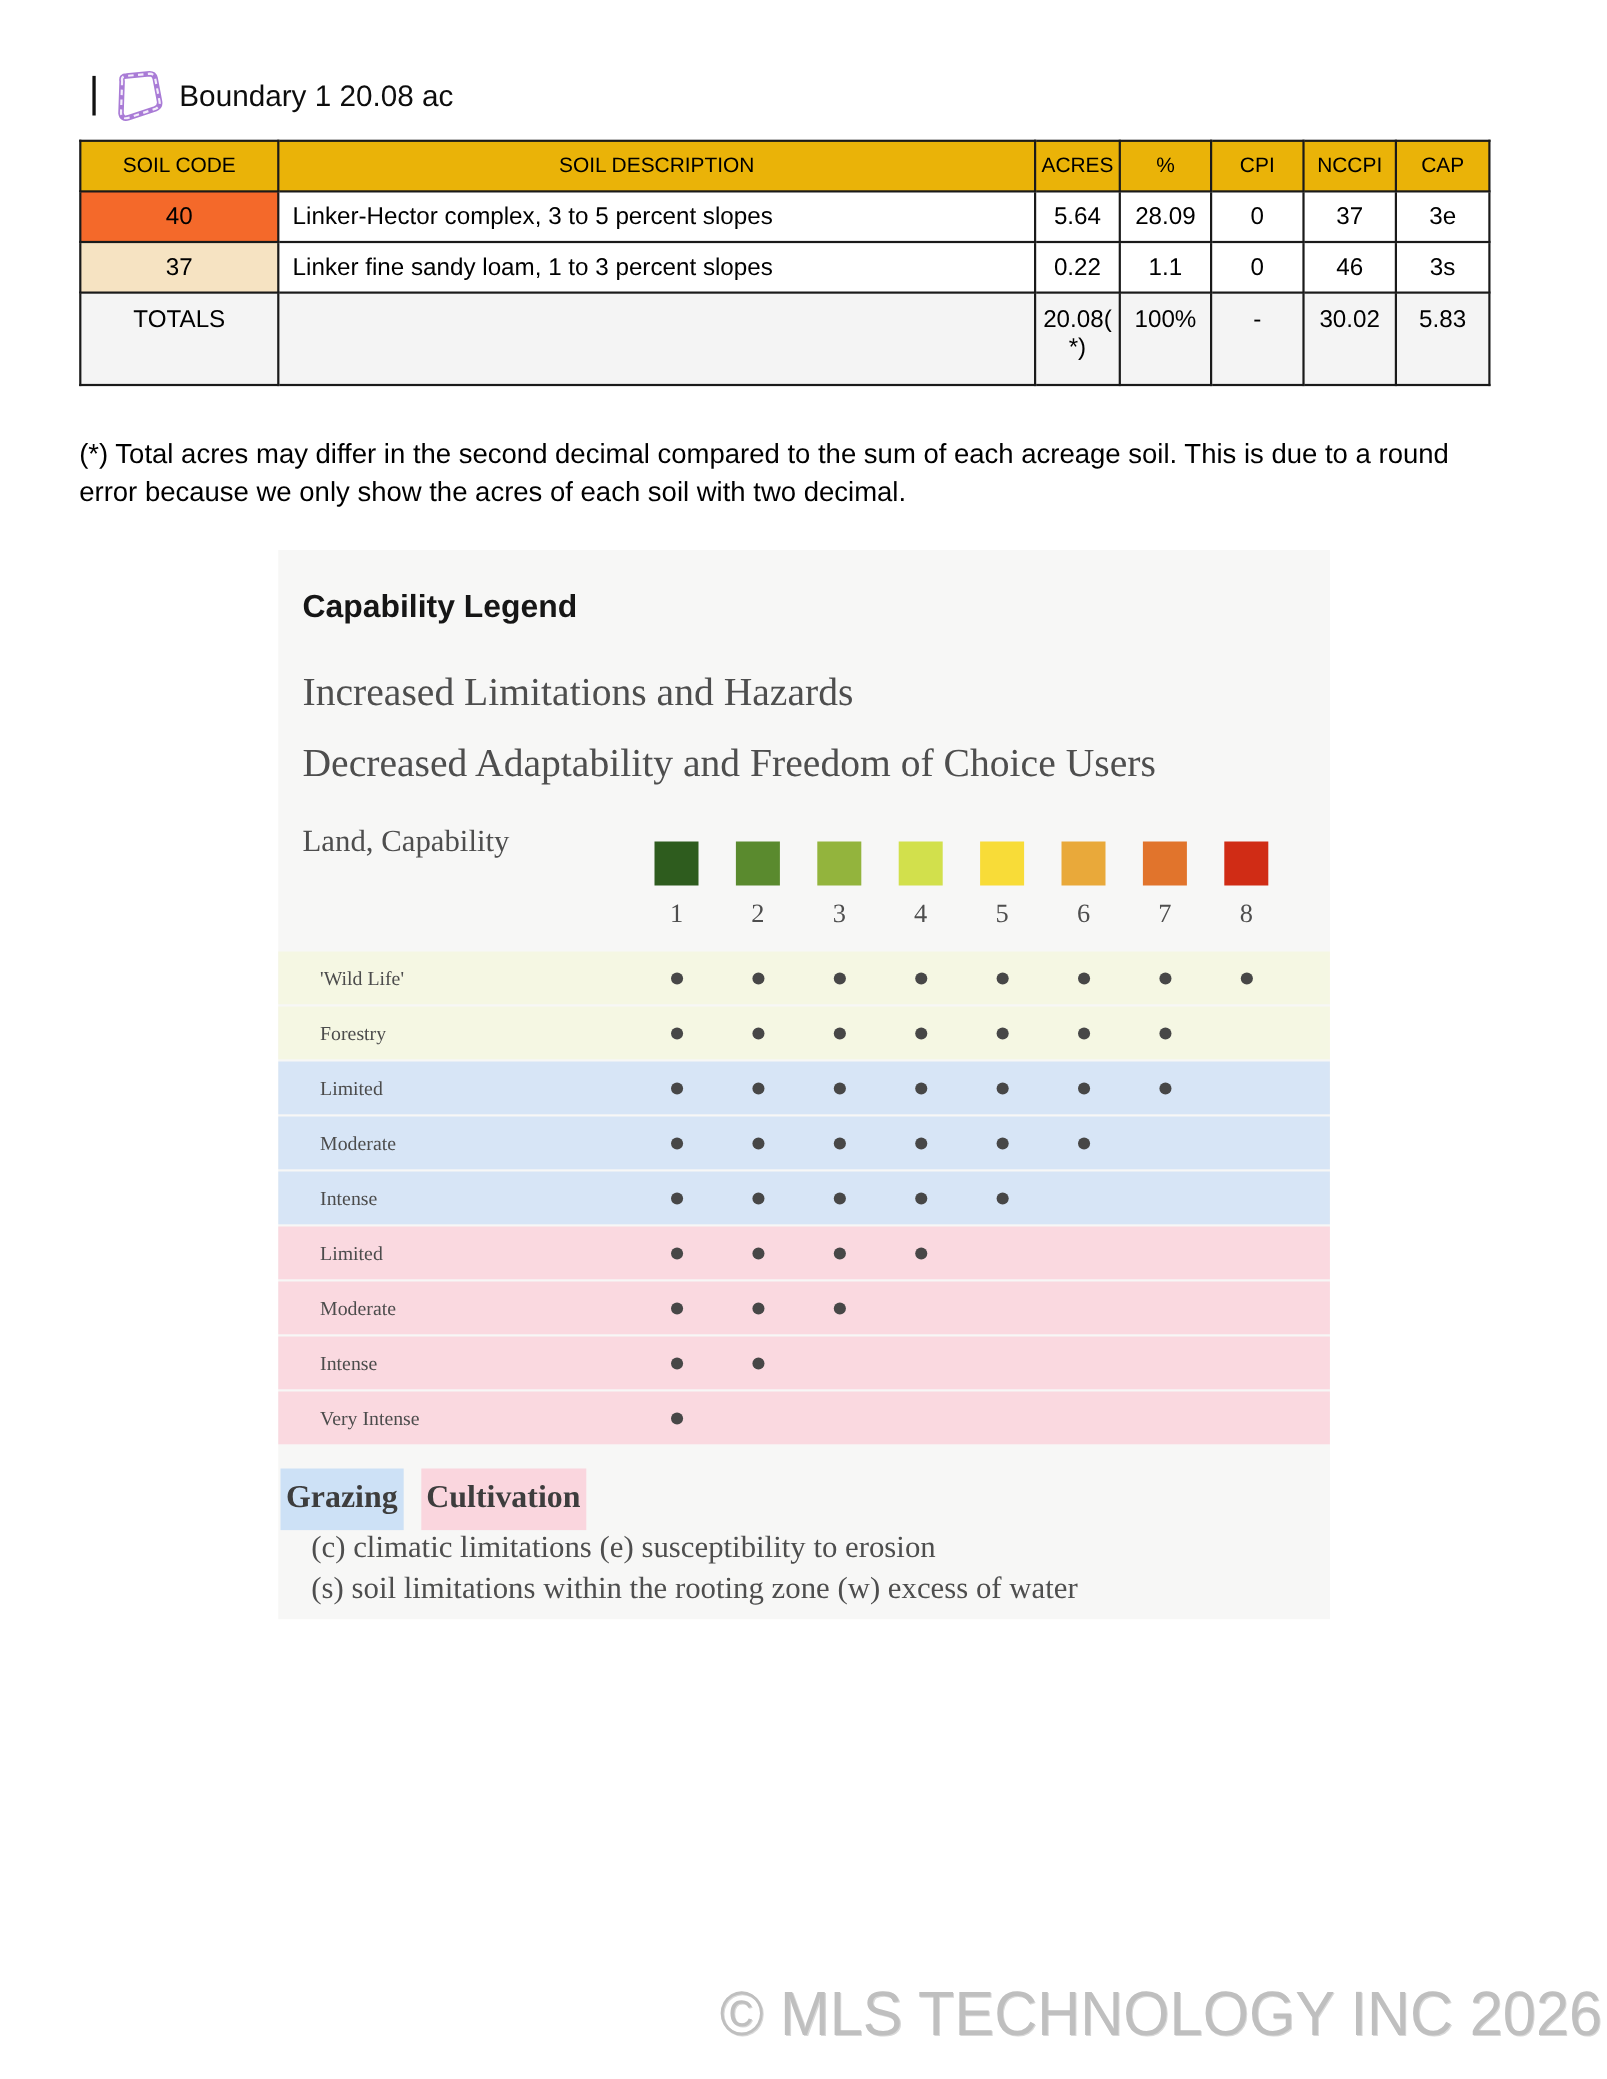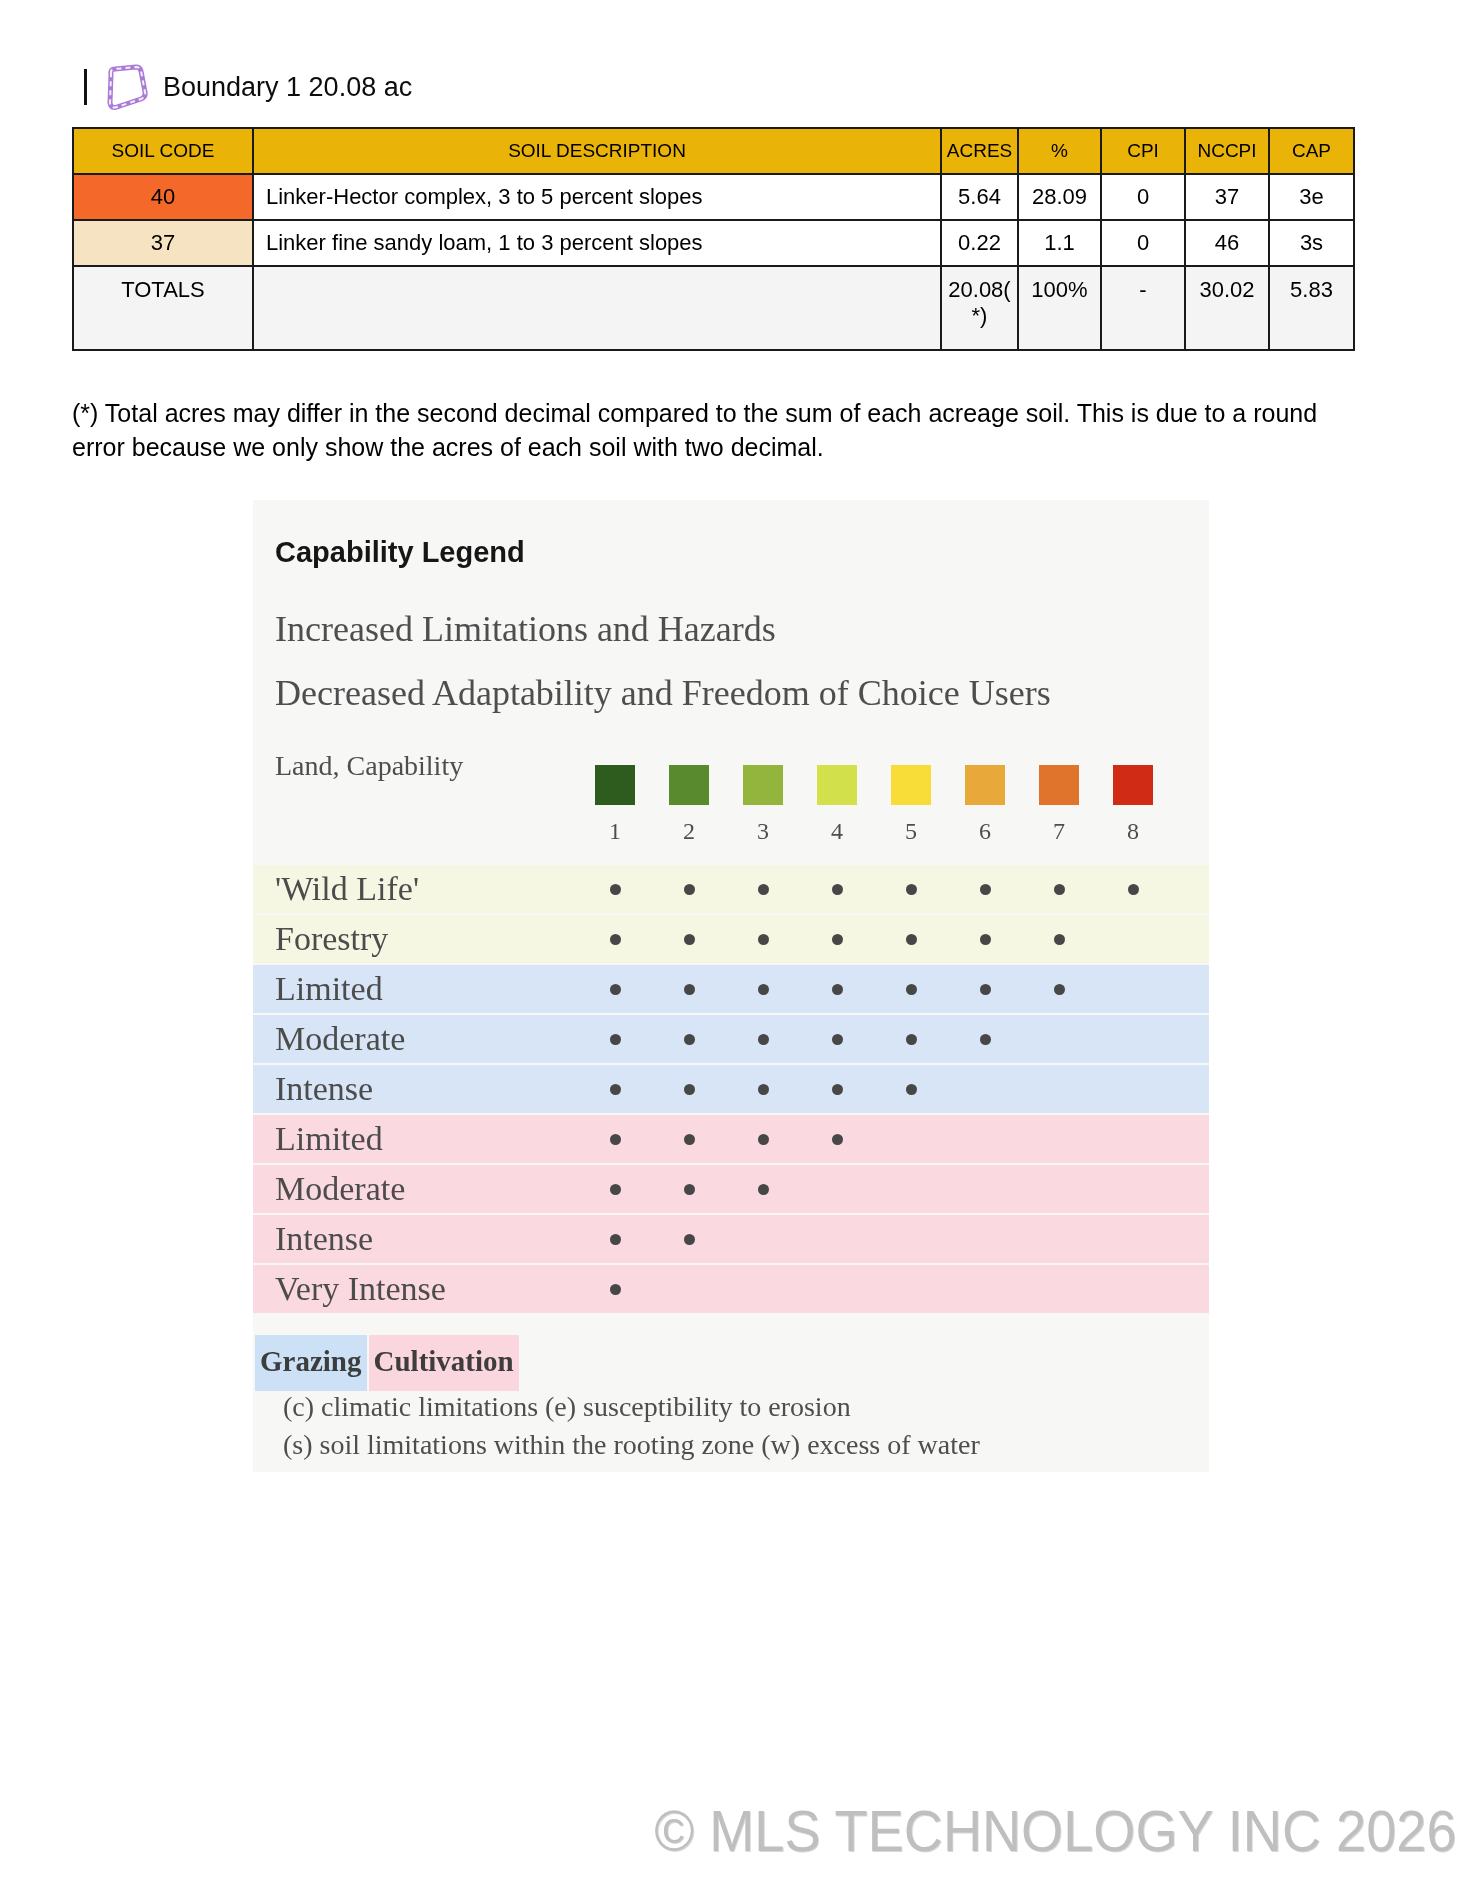--- a/index.html
+++ b/index.html
@@ -42,30 +42,30 @@
   }
   .cl-title { position:absolute; left:22px; top:36px; font-size:29px; font-weight:bold; color:#161616; }
   .cl-line { position:absolute; left:22px; font-family:"Liberation Serif", serif; font-size:36px; color:#4e4e4e; }
   .cl-line1 { top:108px; }
   .cl-line2 { top:172px; }
   .cl-scale-label { position:absolute; left:22px; top:250px; font-family:"Liberation Serif", serif; font-size:28px; color:#4e4e4e; }
   .swatch { position:absolute; top:265px; width:40px; height:40px; }
   .num-cell { position:absolute; top:318px; width:74px; text-align:center; font-family:"Liberation Serif", serif; font-size:24px; color:#4e4e4e; }
   .cap-row { position:absolute; left:0; width:956px; height:48px; }
   .cap-row-label {
-    position:absolute; left:22px; top:0; height:59px; line-height:48px;
-    font-family:"Liberation Serif", serif; font-size:34px; color:#4c4c4c; white-space:nowrap;
+    position:absolute; left:38px; top:0; height:59px; line-height:48px;
+    font-family:"Liberation Serif", serif; font-size:18px; color:#4c4c4c; white-space:nowrap;
   }
   .dot-cell { position:absolute; top:0; width:74px; height:48px; display:flex; align-items:center; justify-content:center; }
   .dot { width:11px; height:11px; border-radius:50%; background:#474747; }
 
   .group-labels { position:absolute; left:2px; top:835px; font-family:"Liberation Serif", serif; font-weight:bold; font-size:29px; color:#3d3d3d; }
   .group-labels span { display:inline-block; padding:10px 5px 13px 5px; }
   .glabel-grazing { background:#cde1f6; }
-  .glabel-cultivation { background:#fad6de; margin-left:2px; }
+  .glabel-cultivation { background:#fad6de; margin-left:16px; }
 
   .cl-notes { position:absolute; left:30px; top:888px; font-family:"Liberation Serif", serif; font-size:28px; color:#4e4e4e; line-height:38px; }
 
   
   .watermark {
     position:absolute; right:4px; top:1798px;
     font-size:57px; color:#bfbfbf; white-space:nowrap;
     letter-spacing:0px; transform:scaleX(0.95); transform-origin:100% 50%;
     text-shadow:1px 1px 0 #d9d9d9;
   }

